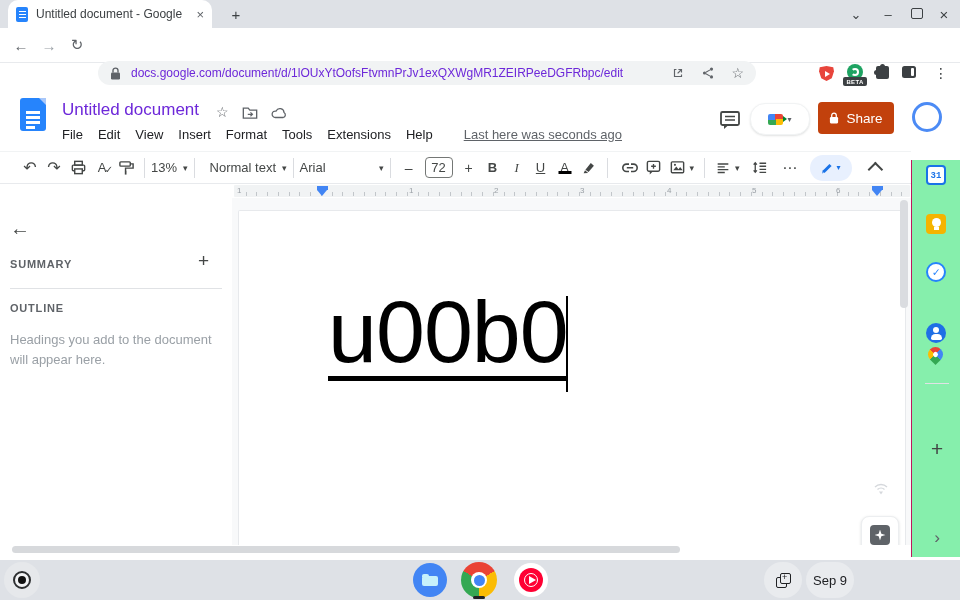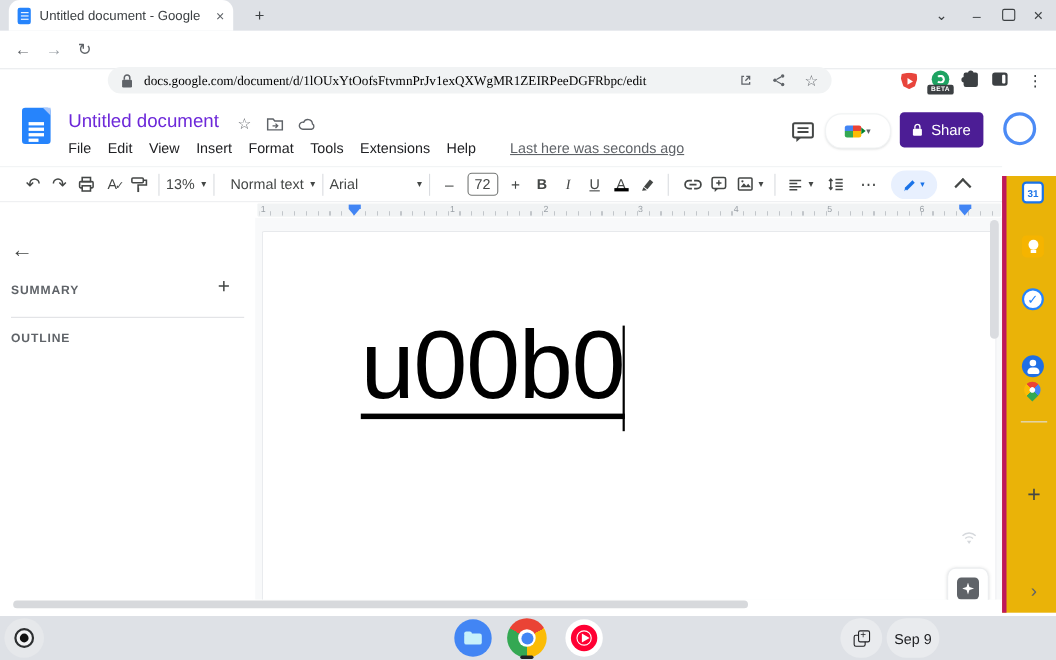--- a/index.html
+++ b/index.html
@@ -14,36 +14,36 @@
   .tab-title{font-size:12px;color:#3c4043;white-space:nowrap;overflow:hidden;max-width:150px;margin-left:8px;}
   .tab-close{margin-left:auto;font-size:13px;color:#5f6368;line-height:1;}
   .winbtn{font-size:13px;color:#3c4043;}
   .docsmini{width:12px;height:15px;background:#2684fc;border-radius:2px;position:relative;flex:none;}
   .docsmini i{position:absolute;left:2.5px;width:7px;height:1.5px;background:#fff;}
   
   .omnirow{left:0;top:28px;width:960px;height:34px;background:#fff;border-bottom:1px solid #e8eaed;}
   .navic{font-size:15px;color:#5f6368;}
   .omnibox{left:98px;top:33px;width:658px;height:24px;background:#f1f3f4;border-radius:13px;
            display:flex;align-items:center;padding:0 12px;box-sizing:border-box;}
-  .url{font-size:12px;color:#000000;margin-left:10px;white-space:nowrap;font-family:Liberation Serif, serif;}
+  .url{font-size:12px;color:#6d28d9;margin-left:10px;white-space:nowrap;}
   svg{display:block;}
   
   .docslogo{left:20px;top:98px;width:26px;height:33px;background:#2684fc;border-radius:3px;}
   .docslogo i{position:absolute;left:6px;width:14px;height:2.5px;background:#fff;}
   .docslogo .fold{position:absolute;right:0;top:0;width:0;height:0;left:auto;background:none;
       border-left:7px solid transparent;border-top:7px solid #a8c7fa;}
   .doctitle{left:62px;top:100px;font-size:17px;color:#6d28d9;}
   .hdric{color:#5f6368;}
   .menurow{left:62px;top:124px;height:20px;display:flex;align-items:center;column-gap:15px;font-size:13px;color:#202124;}
   .lastedit{margin-left:16px;color:#5f6368;text-decoration:underline;white-space:nowrap;}
   .meetbtn{left:750px;top:103px;width:58px;height:30px;background:#fff;border:1px solid #f1f3f4;border-radius:15px;
            box-shadow:0 1px 2px rgba(60,64,67,.15);display:flex;align-items:center;justify-content:center;gap:4px;}
   .meetcam{width:15px;height:11px;border-radius:2px;background:conic-gradient(from 0deg,#ea4335 0 25%,#fbbc04 0 50%,#34a853 0 75%,#4285f4 0);position:relative;}
   .meetcam::after{content:"";position:absolute;right:-4px;top:2px;border-left:4px solid #00832d;border-top:3.5px solid transparent;border-bottom:3.5px solid transparent;}
-  .sharebtn{left:818px;top:102px;width:76px;height:32px;background:#4c1d95;border-radius:4px;
+  .sharebtn{left:818px;top:102px;width:76px;height:32px;background:#c2410c;border-radius:4px;
             display:flex;align-items:center;justify-content:center;gap:7px;color:#fff;font-size:13.5px;font-weight:500;}
   .avatar{left:912px;top:102px;width:30px;height:30px;border-radius:50%;border:3px solid #4c8bf5;background:#fff;box-sizing:border-box;}
   
   .toolbar{left:0;top:151px;width:911px;height:33px;background:#fff;border-top:1px solid #f1f3f4;border-bottom:1px solid #e8eaed;
            display:flex;align-items:center;padding-left:18px;box-sizing:border-box;}
   .tbtn{width:24px;height:24px;border-radius:4px;display:flex;align-items:center;justify-content:center;
         color:#444746;font-size:14px;flex:none;}
   .sep{width:1px;height:20px;background:#dadce0;margin:0 6px;flex:none;}
   .ddl{display:flex;align-items:center;color:#444746;font-size:13px;flex:none;}
   .caret{font-size:9px;color:#444746;margin-left:6px;}
@@ -75,21 +75,21 @@
         border:1px solid #e7e9ec;border-bottom:none;border-radius:2px 2px 0 0;}
   .bigtext{position:absolute;left:96px;top:90px;font-size:88px;letter-spacing:-1px;line-height:1;color:#000;}
   .bigunderline{position:absolute;left:96px;top:178px;width:240px;height:5px;background:#000;}
   .caretbar{position:absolute;left:334px;top:98px;width:2px;height:96px;background:#000;}
   .vscroll{position:absolute;left:668px;top:2px;width:8px;height:108px;border-radius:4px;background:#dadce0;}
   .explorebtn{position:absolute;left:629px;top:318px;width:36px;height:36px;background:#fff;border:1px solid #eceef0;
               border-radius:8px;box-shadow:0 1px 3px rgba(60,64,67,.18);display:flex;align-items:center;justify-content:center;}
   .explorebadge{width:20px;height:20px;background:#5f6368;border-radius:4px;display:flex;align-items:center;justify-content:center;}
   .star4{width:11px;height:11px;background:#fff;clip-path:polygon(50% 0,62% 38%,100% 50%,62% 62%,50% 100%,38% 62%,0 50%,38% 38%);}
   
-  .spanel{left:911px;top:160px;width:49px;height:397px;background:#eab308;border-left:4px solid #be185d;box-sizing:border-box;}
+  .spanel{left:911px;top:160px;width:49px;height:397px;background:#86efac;border-left:1px solid #be185d;box-sizing:border-box;font-family:Liberation Mono, monospace;}
   .spic{position:absolute;left:14px;width:20px;height:20px;}
   .cal{background:#fff;border:2px solid #1a73e8;border-radius:4px;box-sizing:border-box;display:flex;align-items:flex-end;justify-content:center;}
   .cal b{font-size:9px;color:#1a73e8;line-height:1.3;}
   .keep{background:#f5b400;border-radius:4px;position:relative;}
   .keep::before{content:"";position:absolute;left:5.5px;top:3.5px;width:9px;height:9px;border-radius:50%;background:#fff;}
   .keep::after{content:"";position:absolute;left:7.5px;top:12.5px;width:5px;height:3px;background:#fff;}
   .tasks{border-radius:50%;border:2.5px solid #2684fc;box-sizing:border-box;background:#fff;color:#2684fc;font-size:12px;font-weight:700;display:flex;align-items:center;justify-content:center;}
   .contacts{border-radius:50%;background:#1f6fe5;position:relative;}
   .contacts::before{content:"";position:absolute;left:7px;top:4px;width:6px;height:6px;border-radius:50%;background:#fff;}
   .contacts::after{content:"";position:absolute;left:4.5px;top:11px;width:11px;height:6px;border-radius:5px 5px 2px 2px;background:#fff;}
@@ -331,20 +331,21 @@
     <span class="rmark-bar" style="left:872px"></span>
     <span class="rmark-tri" style="left:872px"></span>
   </div>
 
   <div class="abs lpanel">
     <div style="position:absolute;left:10px;top:20px;font-size:20px;color:#444746;line-height:1">←</div>
     <div class="sumlbl">SUMMARY</div>
     <div style="position:absolute;left:198px;top:52px;font-size:19px;color:#444746">+</div>
     <div style="position:absolute;left:10px;top:90px;width:212px;height:1px;background:#e0e2e5"></div>
     <div class="outlbl">OUTLINE</div>
+    <div class="hint">Headings you add to the document will appear here.</div>
   </div>
 
   <div class="abs docarea">
     <div class="page"></div>
     <div class="bigtext">u00b0</div>
     <div class="bigunderline"></div>
     <div class="caretbar"></div>
     <svg style="position:absolute;left:641px;top:284px" width="16" height="14" viewBox="0 0 16 14">
       <path d="M2 5 a8.5 8.5 0 0 1 12 0 M4.5 7.5 a5 5 0 0 1 7 0" fill="none" stroke="#d5d8dc" stroke-width="1.3"></path>
       <path d="M8 12.5 L6 9.5 h4 z" fill="#d5d8dc"></path>

